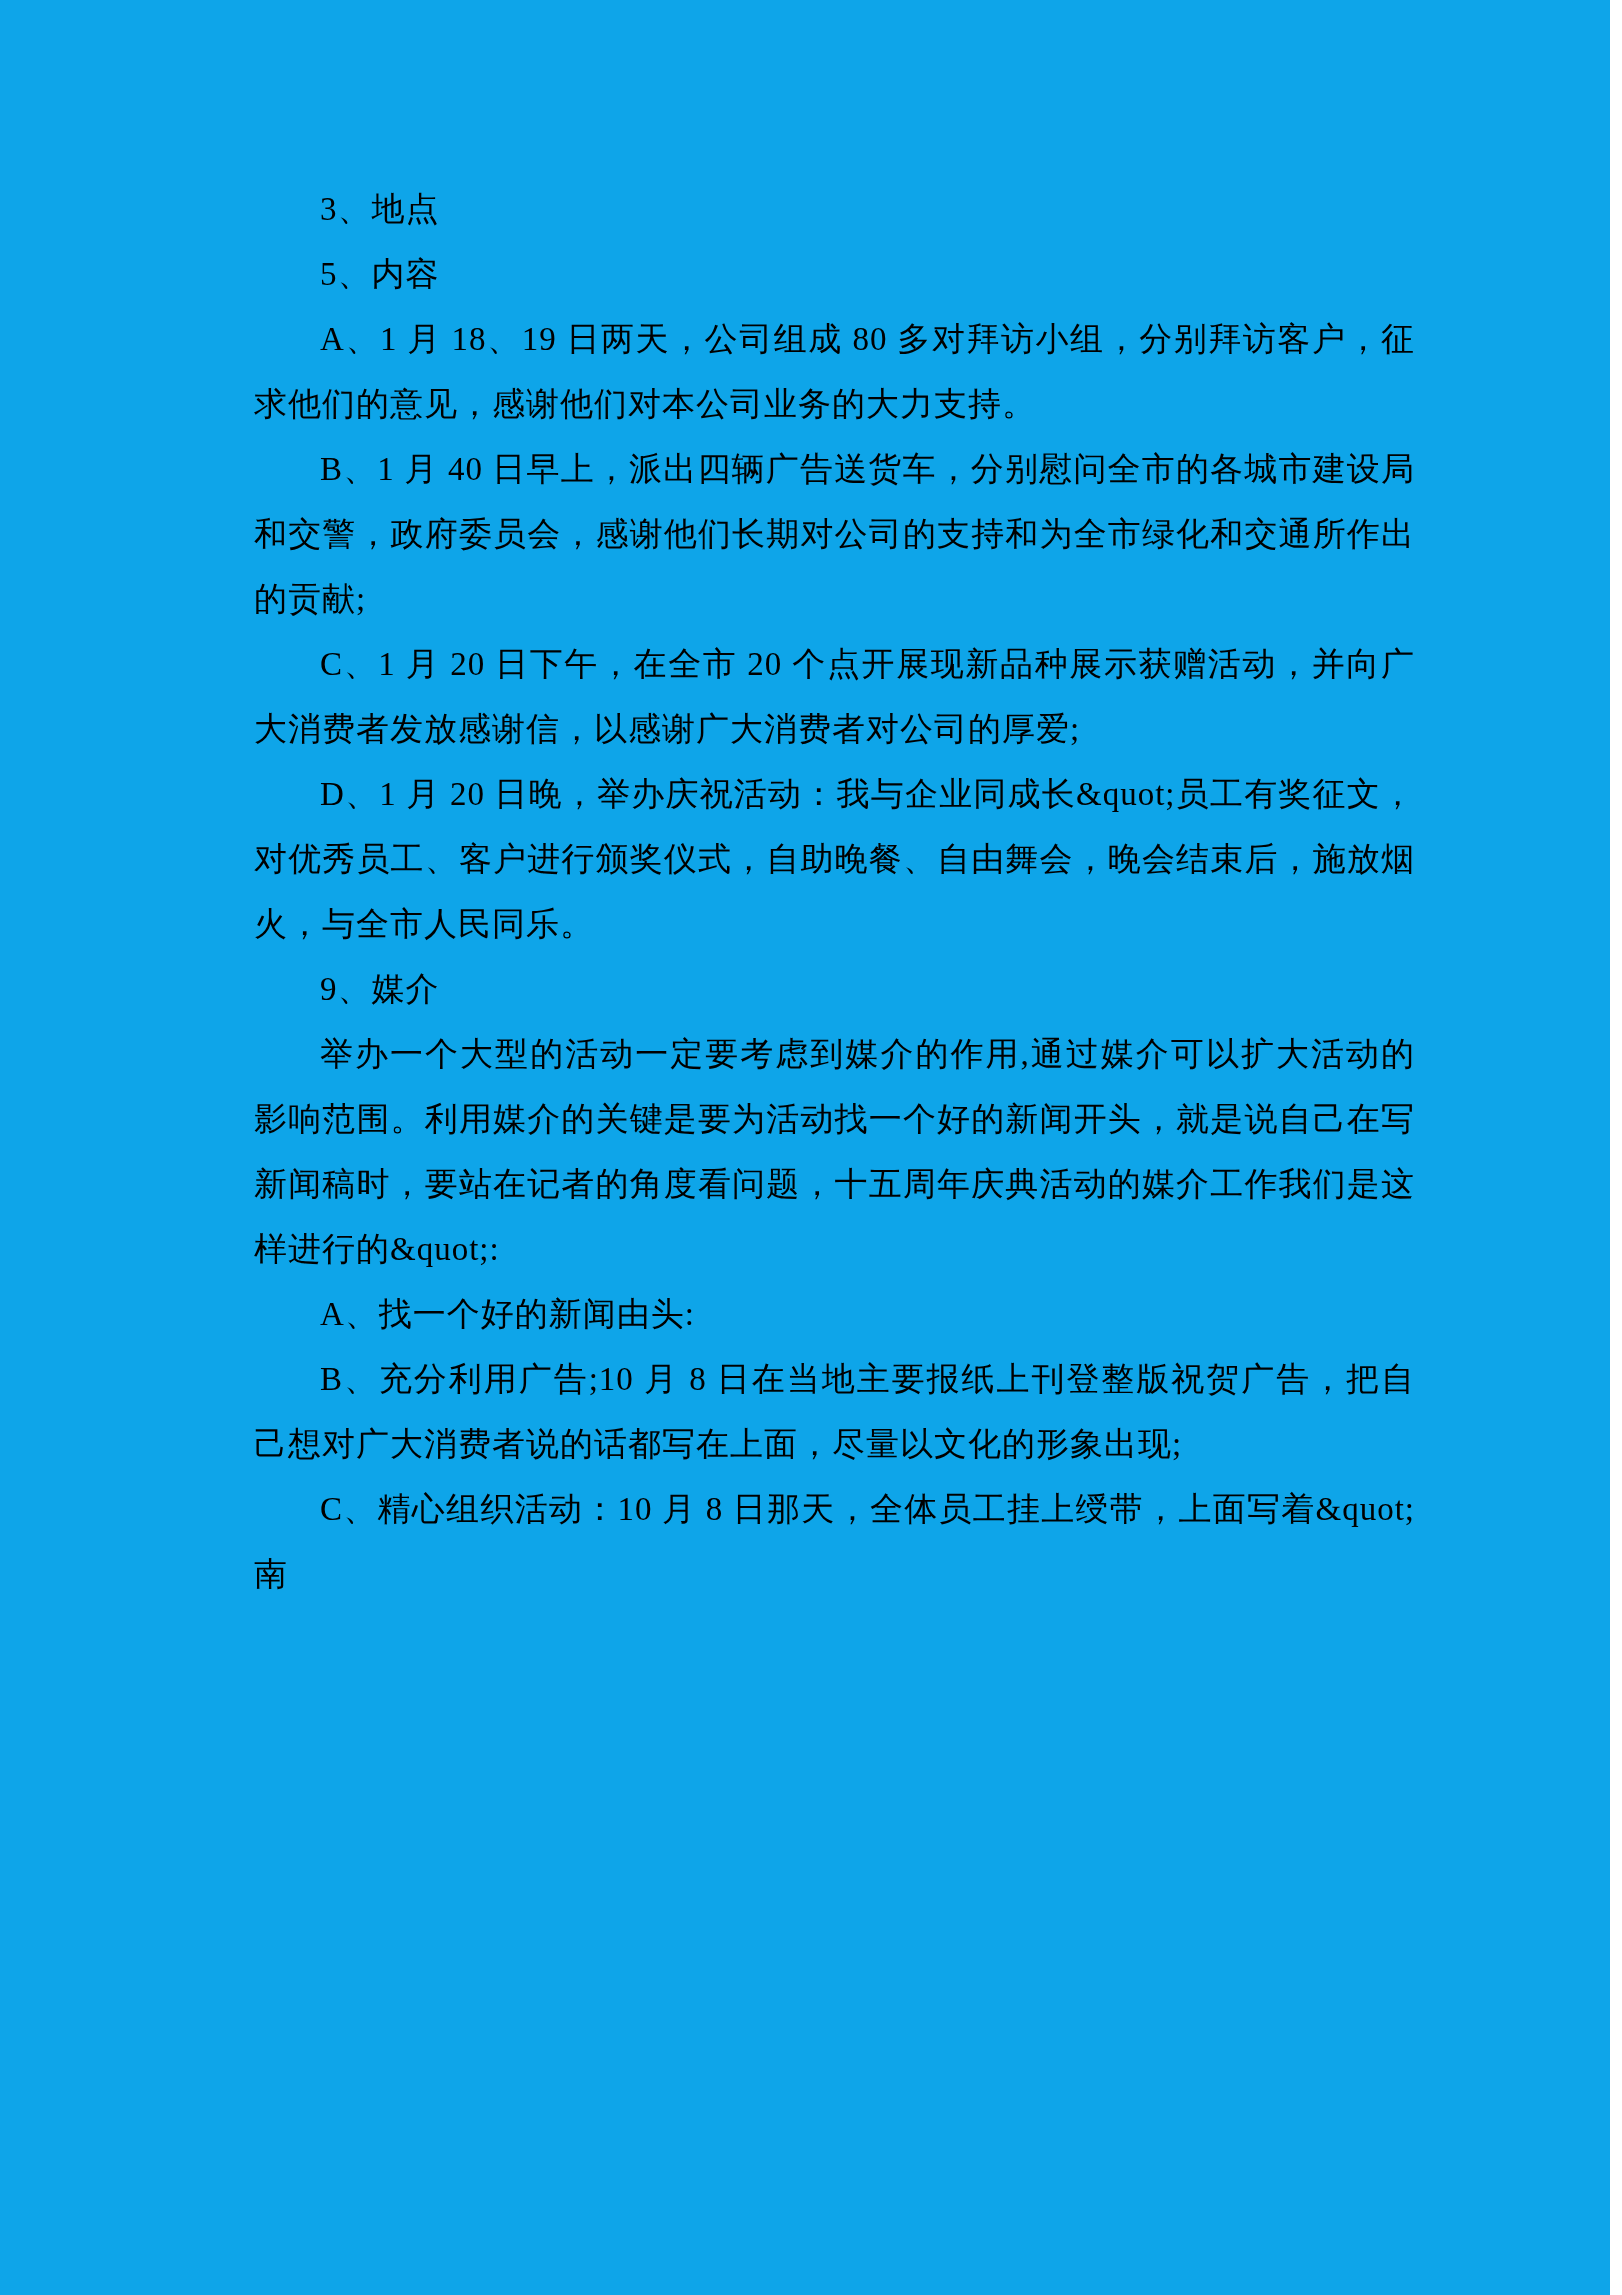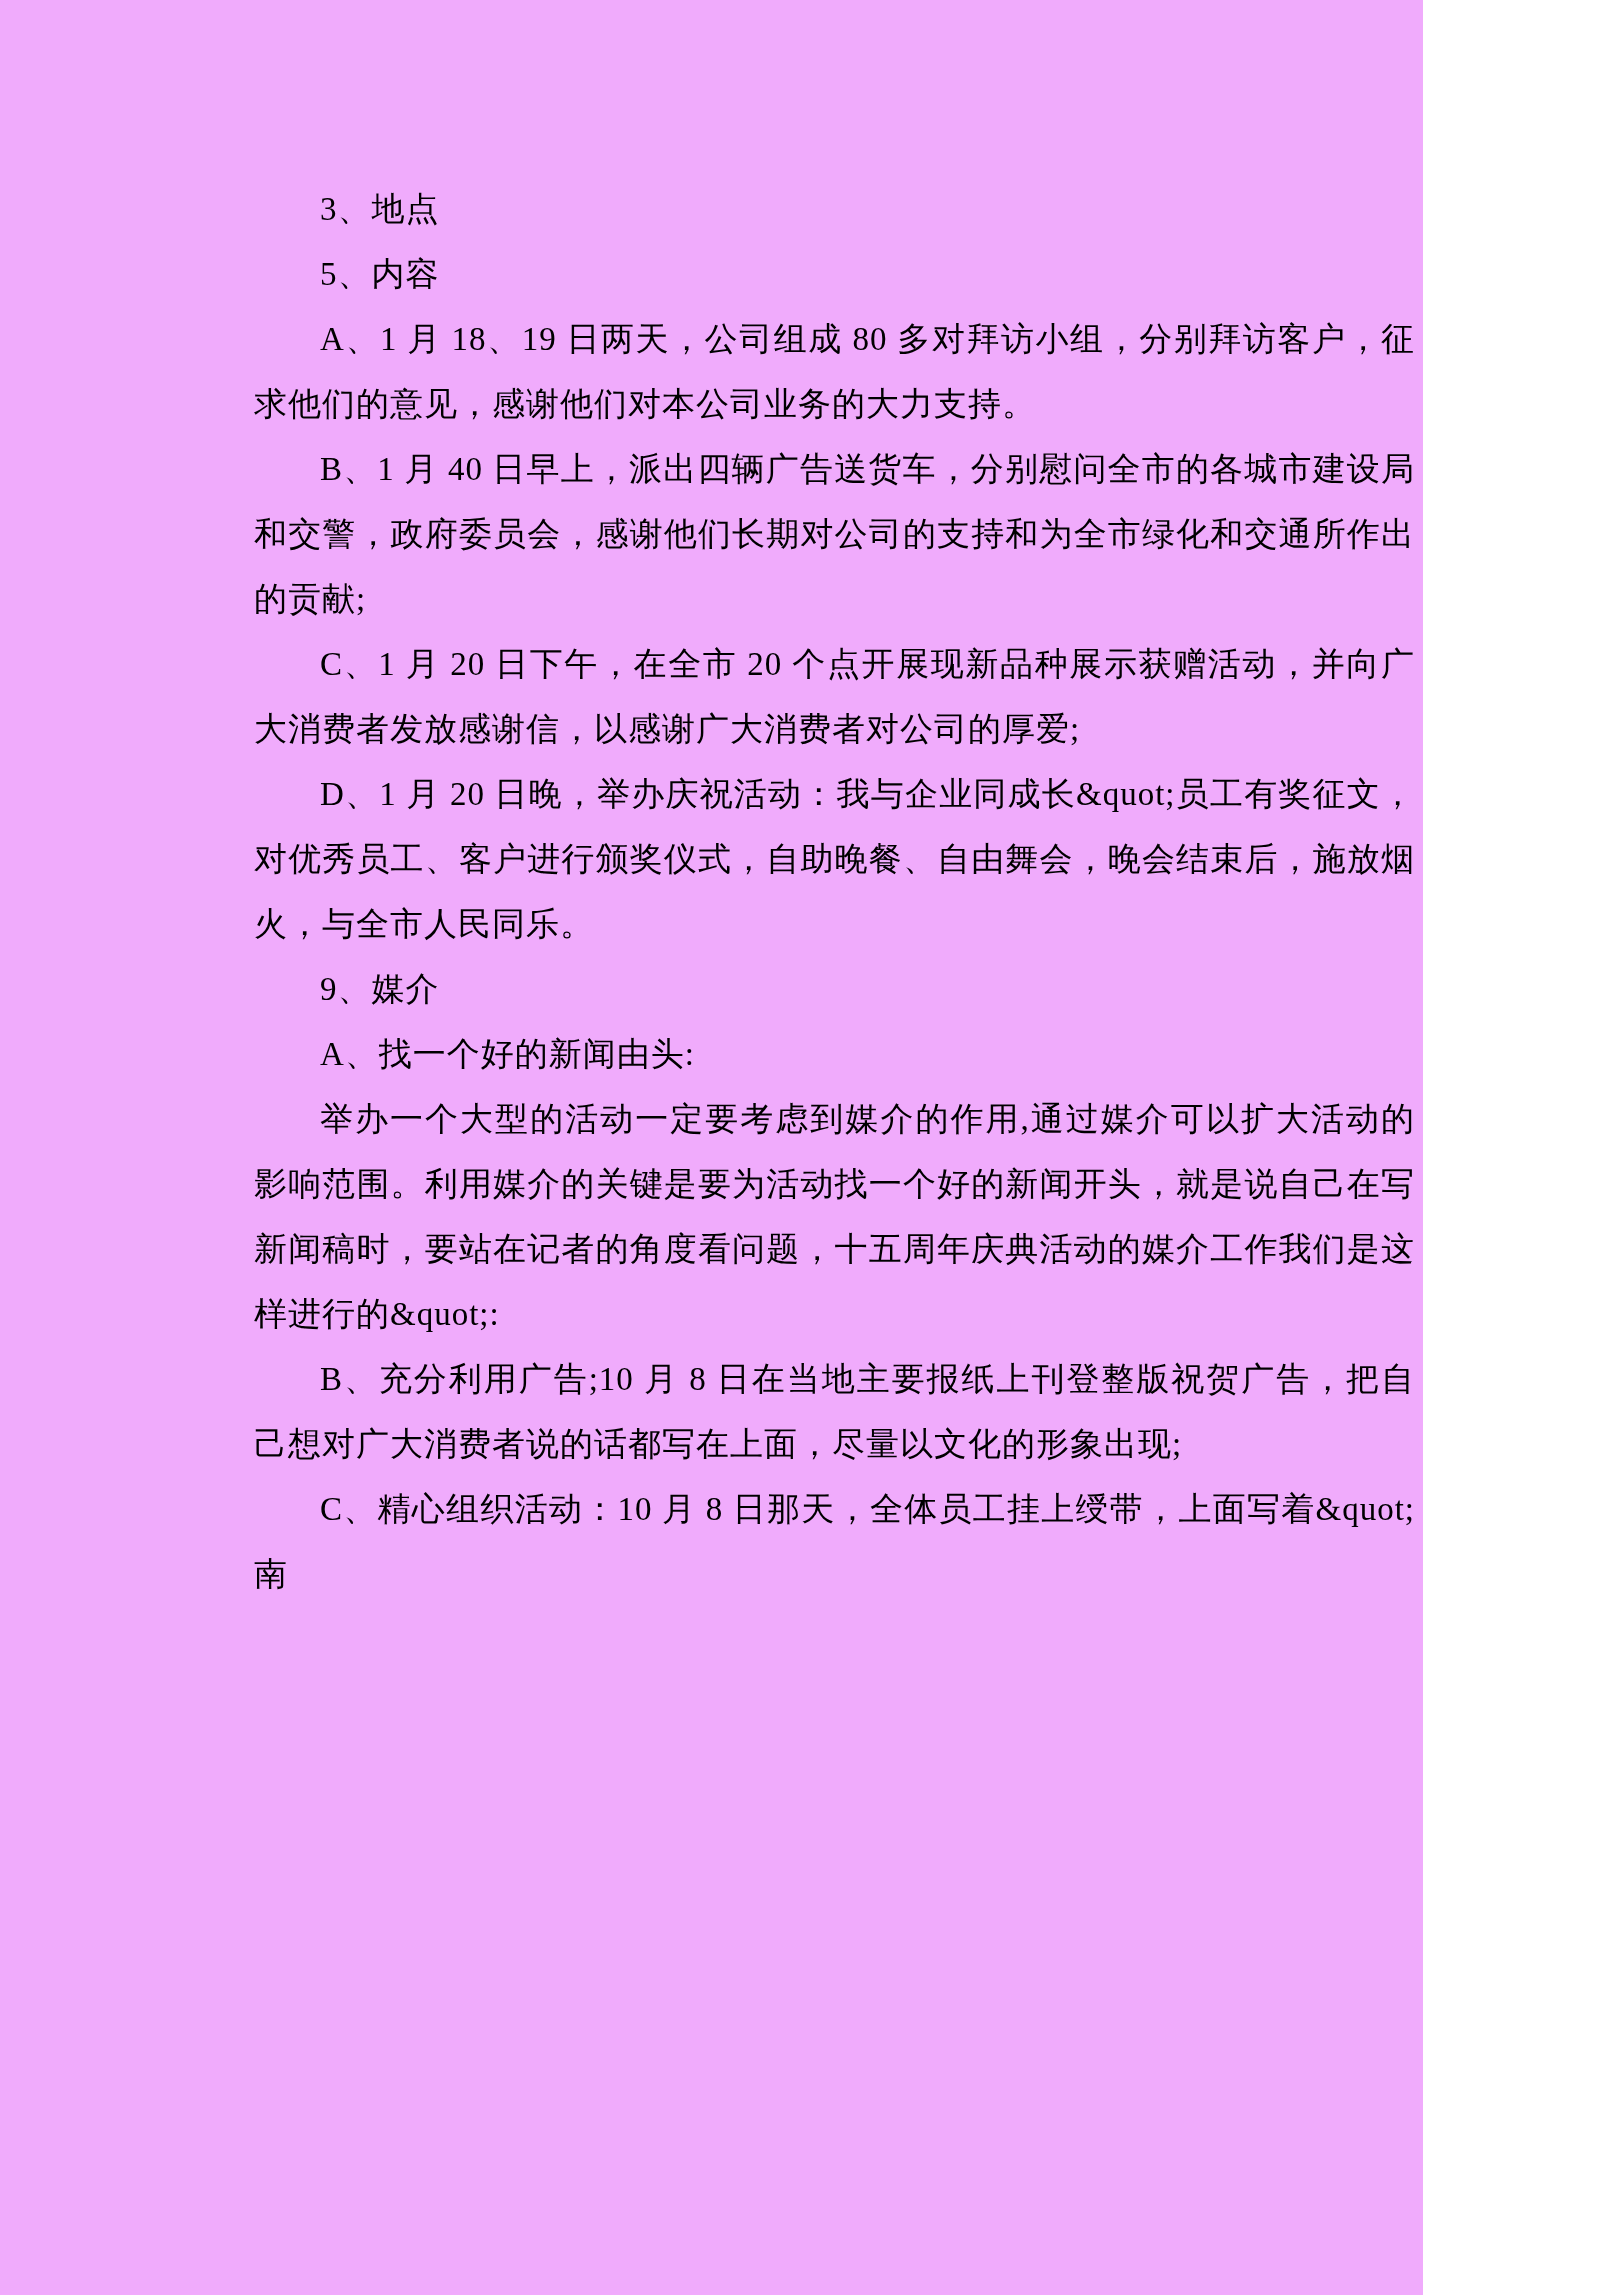--- a/index.html
+++ b/index.html
@@ -2,23 +2,23 @@
 <html style="font-size:10.5px"><head>
 <meta charset="utf-8">
 <style>
   html, body {
     margin: 0;
     padding: 0;
     background: #ffffff;
   }
   .page {
     position: relative;
-    width: 1423px;
+    width: 1610px;
     height: 2295px;
-    background: #f0abfc;
+    background: #0ea5e9;
     overflow: hidden;
   }
   .doc-body {
     position: absolute;
     top: 177px;
     left: 254px;
     width: 1161px;
     font-family: "Liberation Serif", "DejaVu Serif", serif;
     font-size: 33px;
     line-height: 65px;
@@ -38,19 +38,19 @@
 
 <div class="page">
   <div class="doc-body">
     <p>3、地点</p>
     <p>5、内容</p>
     <p>A、1 月 18、19 日两天，公司组成 80 多对拜访小组，分别拜访客户，征求他们的意见，感谢他们对本公司业务的大力支持。</p>
     <p>B、1 月 40 日早上，派出四辆广告送货车，分别慰问全市的各城市建设局和交警，政府委员会，感谢他们长期对公司的支持和为全市绿化和交通所作出的贡献;</p>
     <p>C、1 月 20 日下午，在全市 20 个点开展现新品种展示获赠活动，并向广大消费者发放感谢信，以感谢广大消费者对公司的厚爱;</p>
     <p>D、1 月 20 日晚，举办庆祝活动：我与企业同成长&amp;quot;员工有奖征文，对优秀员工、客户进行颁奖仪式，自助晚餐、自由舞会，晚会结束后，施放烟火，与全市人民同乐。</p>
     <p>9、媒介</p>
+    <p>举办一个大型的活动一定要考虑到媒介的作用,通过媒介可以扩大活动的影响范围。利用媒介的关键是要为活动找一个好的新闻开头，就是说自己在写新闻稿时，要站在记者的角度看问题，十五周年庆典活动的媒介工作我们是这样进行的&amp;quot;:</p>
     <p>A、找一个好的新闻由头:</p>
-    <p>举办一个大型的活动一定要考虑到媒介的作用,通过媒介可以扩大活动的影响范围。利用媒介的关键是要为活动找一个好的新闻开头，就是说自己在写新闻稿时，要站在记者的角度看问题，十五周年庆典活动的媒介工作我们是这样进行的&amp;quot;:</p>
     <p>B、充分利用广告;10 月 8 日在当地主要报纸上刊登整版祝贺广告，把自己想对广大消费者说的话都写在上面，尽量以文化的形象出现;</p>
     <p>C、精心组织活动：10 月 8 日那天，全体员工挂上绶带，上面写着&amp;quot;南</p>
   </div>
 </div>
 
 
 </body></html>

